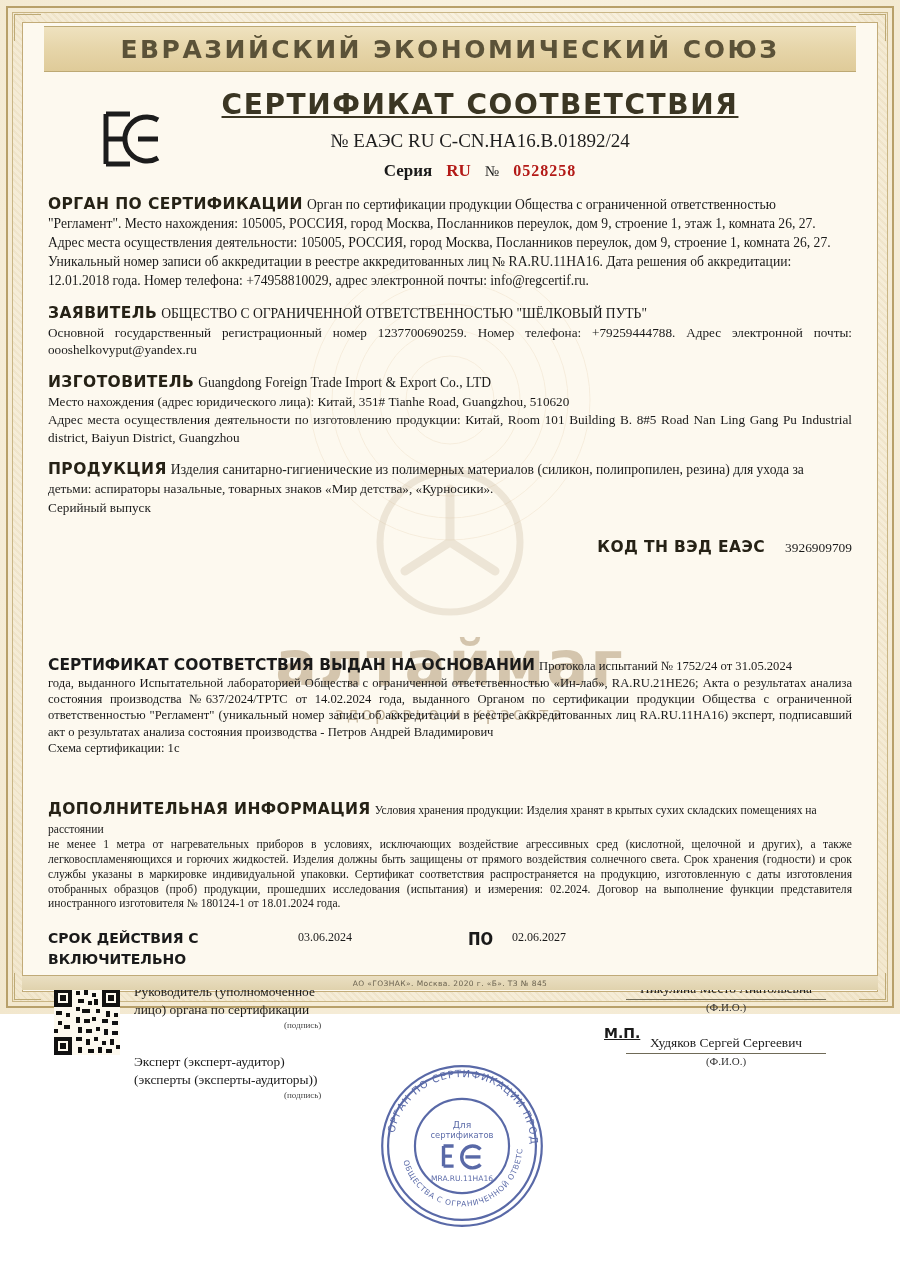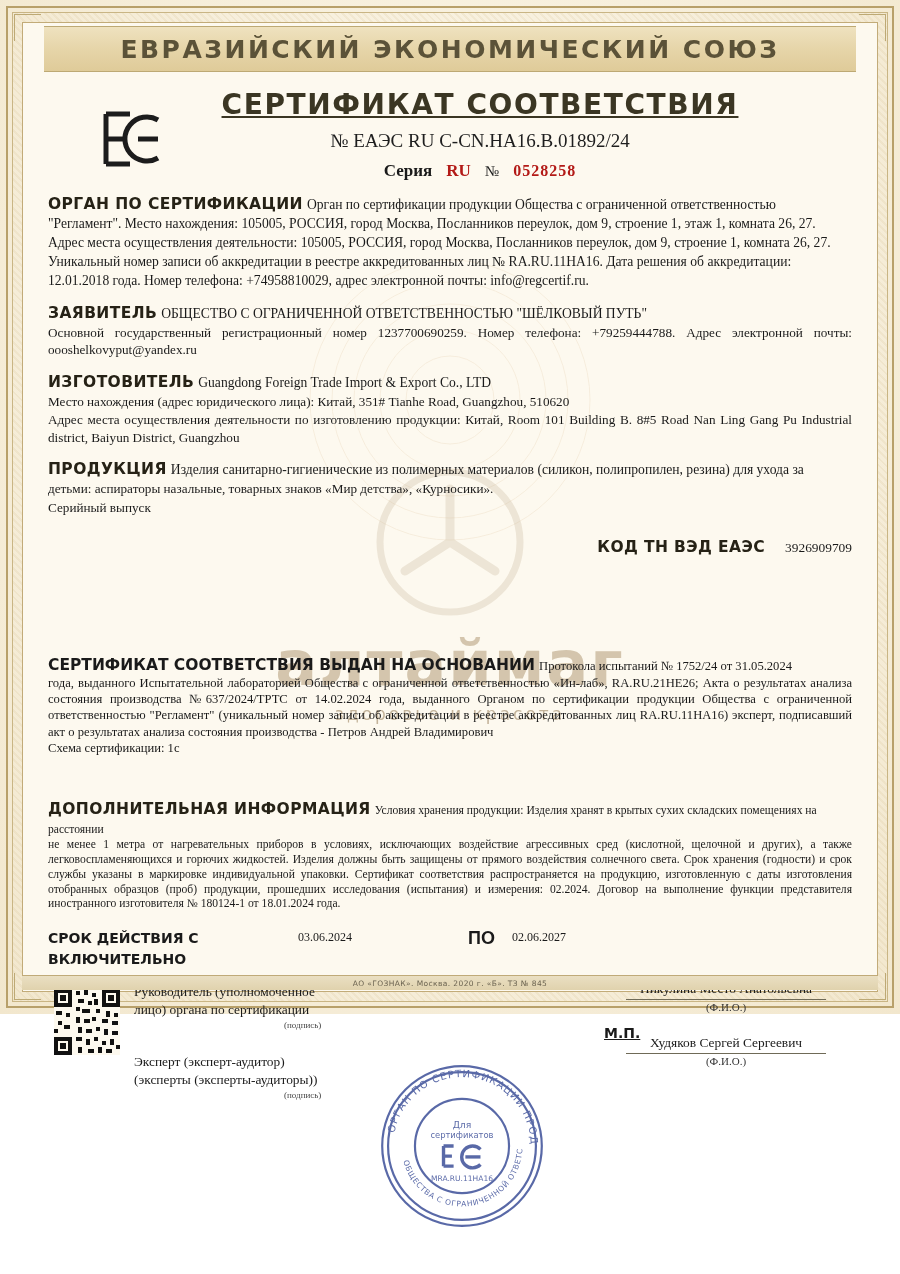--- a/index.html
+++ b/index.html
@@ -170,22 +170,22 @@
     margin-top:16px;
     display:flex;align-items:flex-start;gap:0;
   }
   .srok-label{
     font-family:"DejaVu Sans", sans-serif;
     font-weight:bold;font-size:14px;line-height:1.45;
     width:250px;
   }
   .srok-date{ font-size:12px; width:170px; padding-top:2px;}
   .po-label{
-    font-family:Liberation Sans, sans-serif;
-    font-weight:bold;font-size:18px;
+    font-family:Liberation Mono, monospace;
+    font-weight:bold;font-size:21px;
   }
 
   .sign-area{
     position:relative;
     margin-top:4px;
     height:120px;
   }
   .qr{
     position:absolute;left:6px;top:16px;
     width:66px;height:66px;

